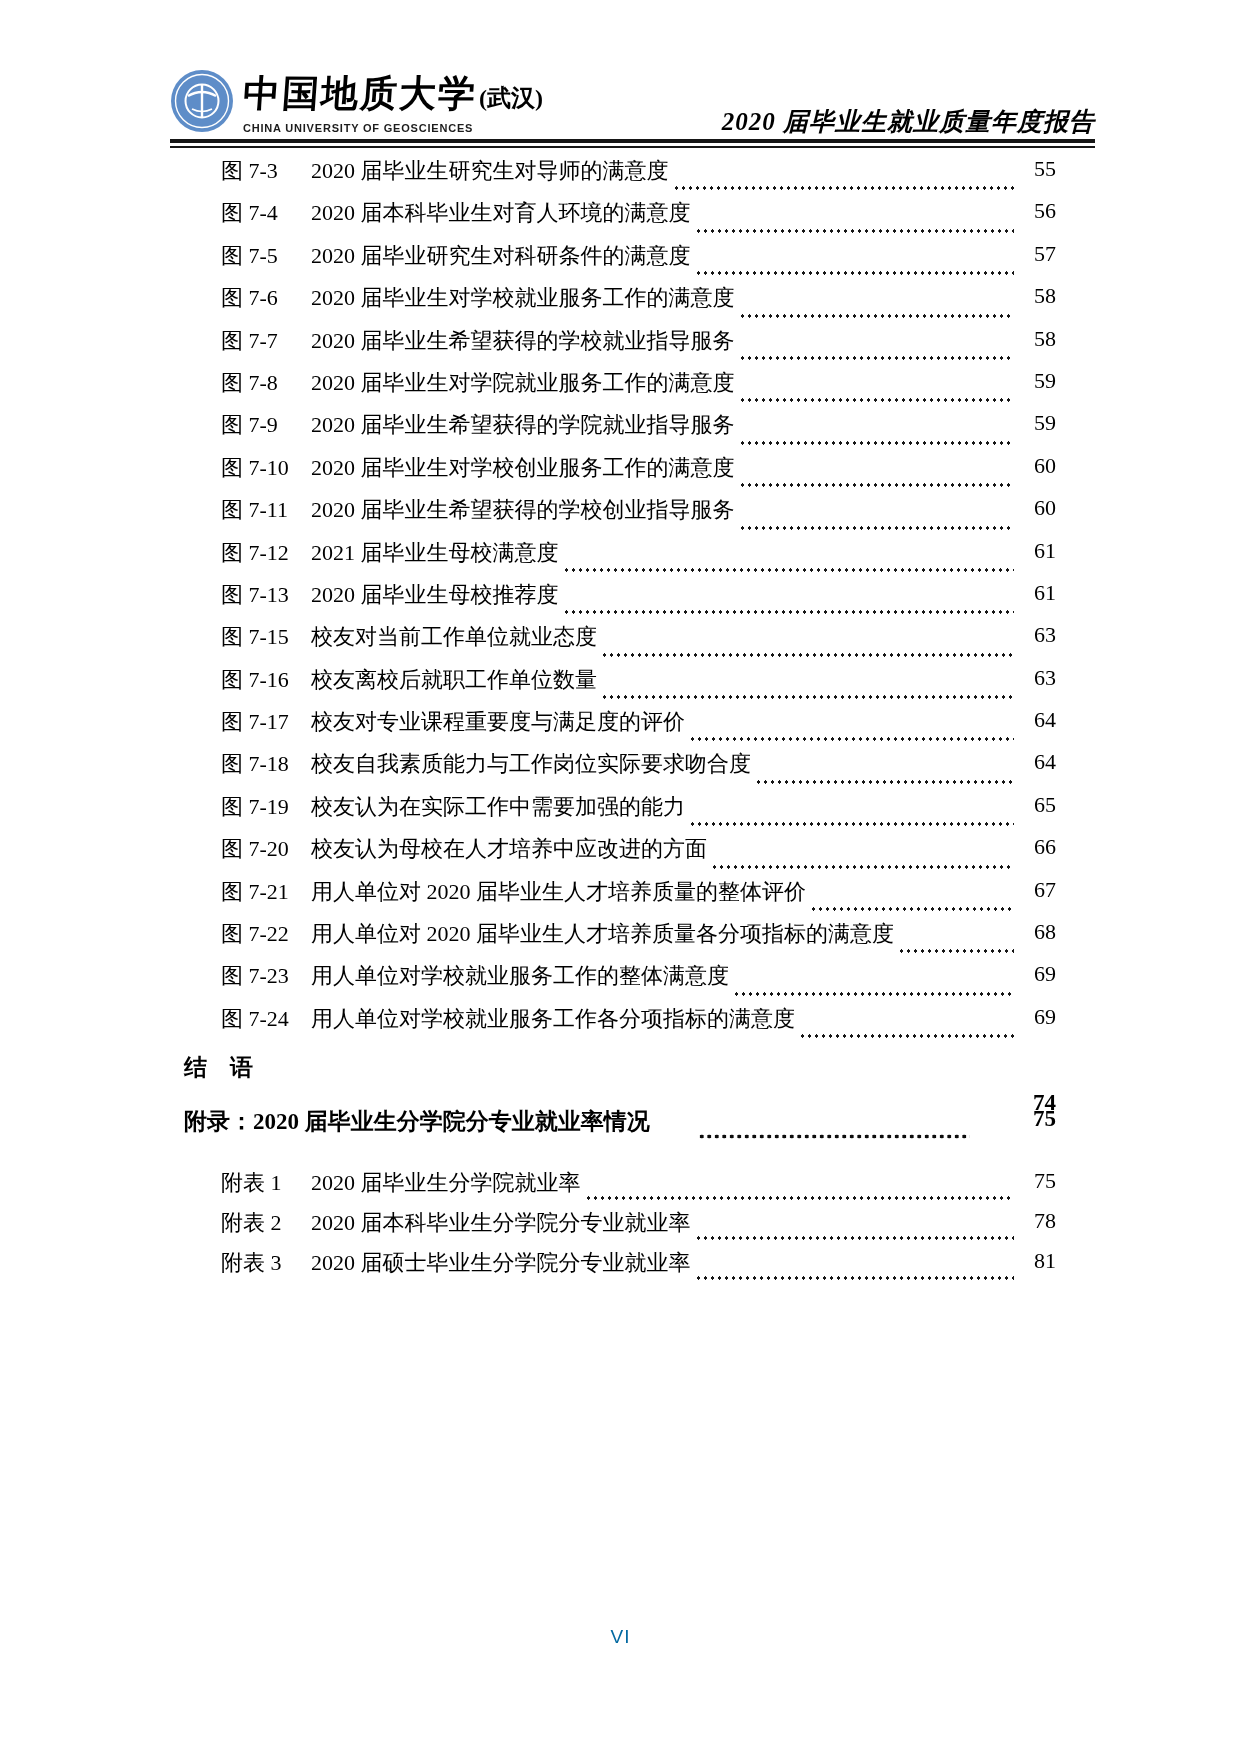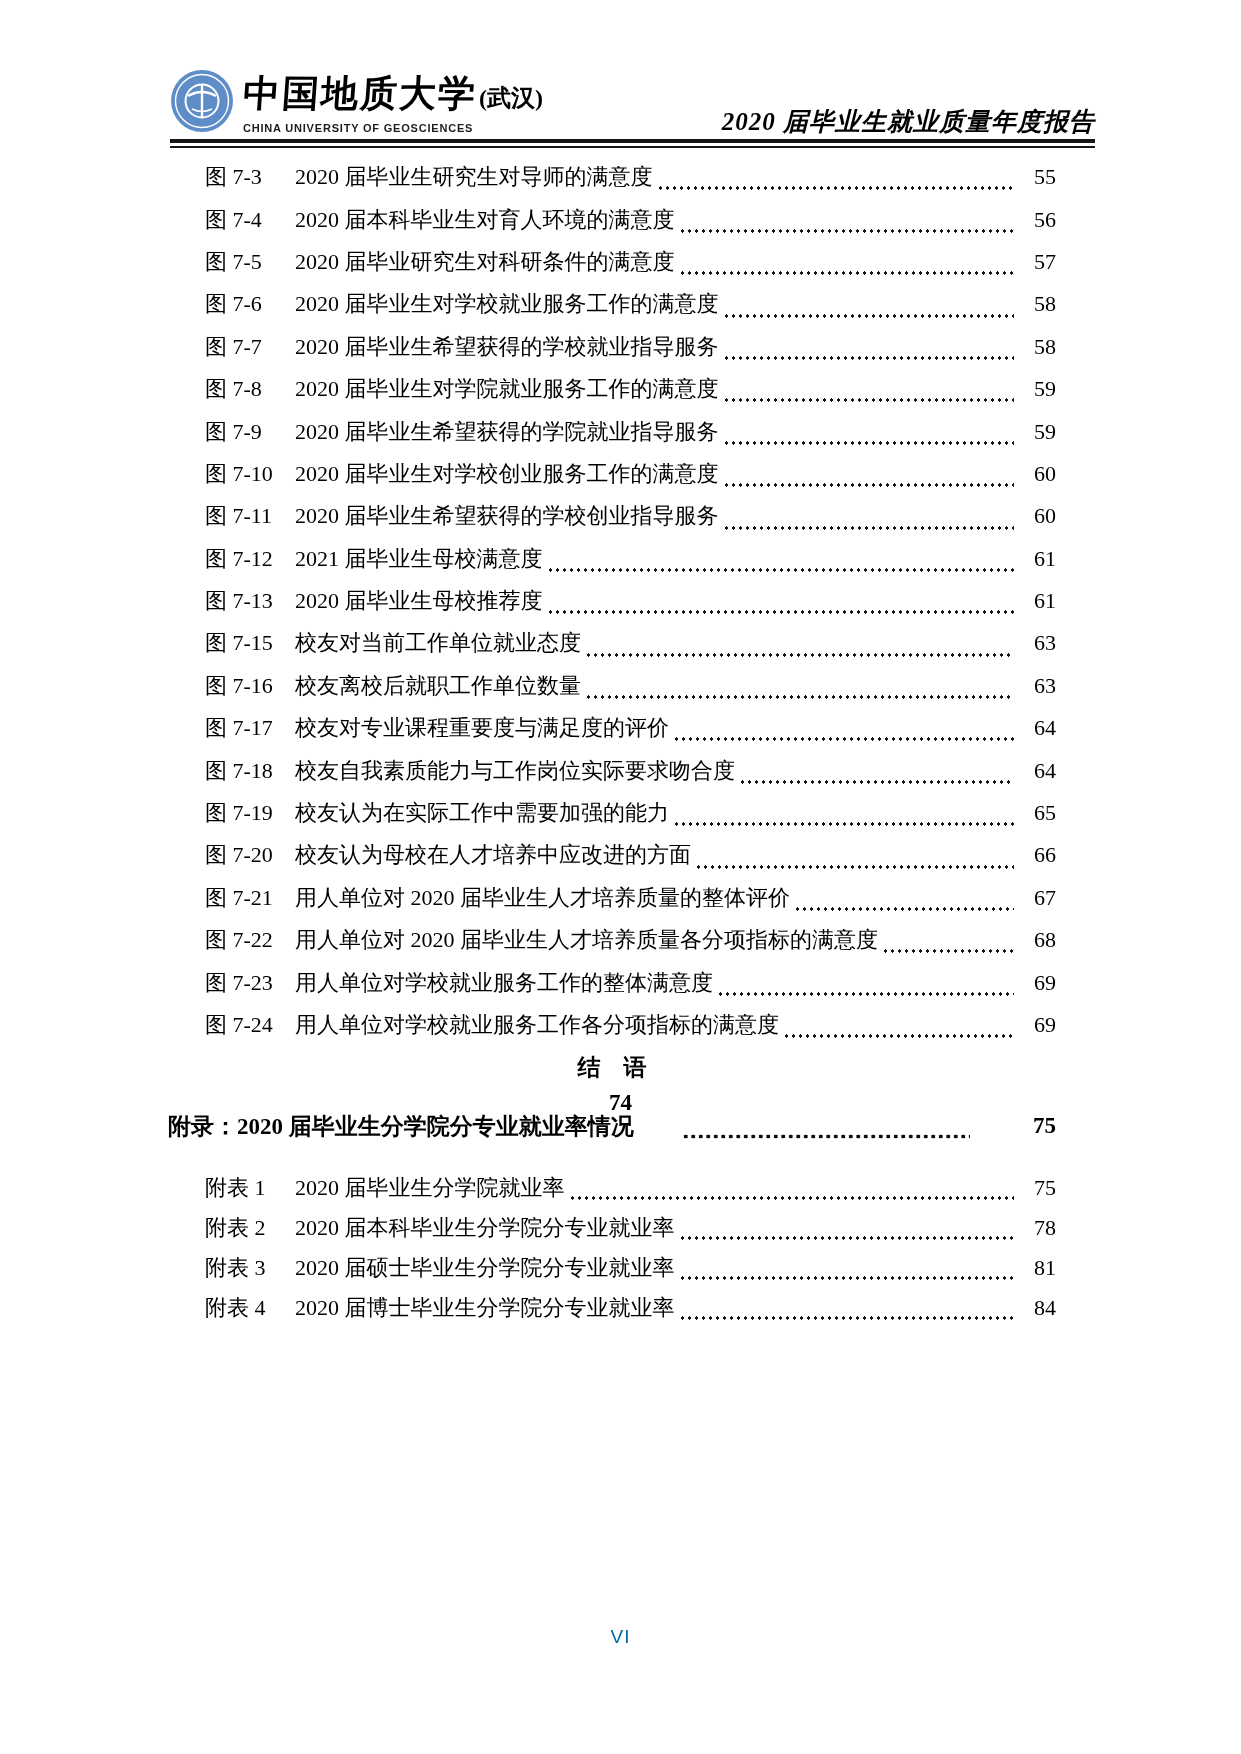--- a/index.html
+++ b/index.html
@@ -39,21 +39,21 @@
   }
   .header-rule {
     position:absolute; left:170px; right:146px; top:139px;
     height:9px;
     border-top:4px solid #161616;
     border-bottom:2px solid #161616;
   }
 
   
   .toc { position:absolute; left:168px; top:156px; width:888px; }
-  .row { display:flex; align-items:center; white-space:nowrap; }
+  .row { display:flex; white-space:nowrap;margin-left:16px; }
   .fig-row { height:42.4px; padding-left:37px; font-size:22px; }
   .lbl { flex:0 0 90px; }
   .ttl { flex:0 0 auto; }
   .dots {
     flex:1 1 auto; align-self:flex-end;
     height:4px; margin:0 2px 8px 4px;
     background-image:radial-gradient(circle, #161616 1.5px, transparent 1.7px);
     background-size:7px 4px; background-repeat:repeat-x; background-position:0 50%;
   }
   .pg { flex:0 0 auto; min-width:40px; text-align:right; }
@@ -284,26 +284,20 @@
           <span class="pg">78</span>
         </div>
 
         <div class="row tbl-row">
           <span class="lbl">附表 3</span>
           <span class="ttl">2020 届硕士毕业生分学院分专业就业率</span>
           <span class="dots"></span>
           <span class="pg">81</span>
         </div>
 
-        <div class="row tbl-row">
-          <span class="lbl">附表 4</span>
-          <span class="ttl">2020 届博士毕业生分学院分专业就业率</span>
-          <span class="dots"></span>
-          <span class="pg">84</span>
-        </div>
       </div>
 
   </div>
 
   <div class="footer">
     <span>VI</span>
   </div>
 
 </div>
 

